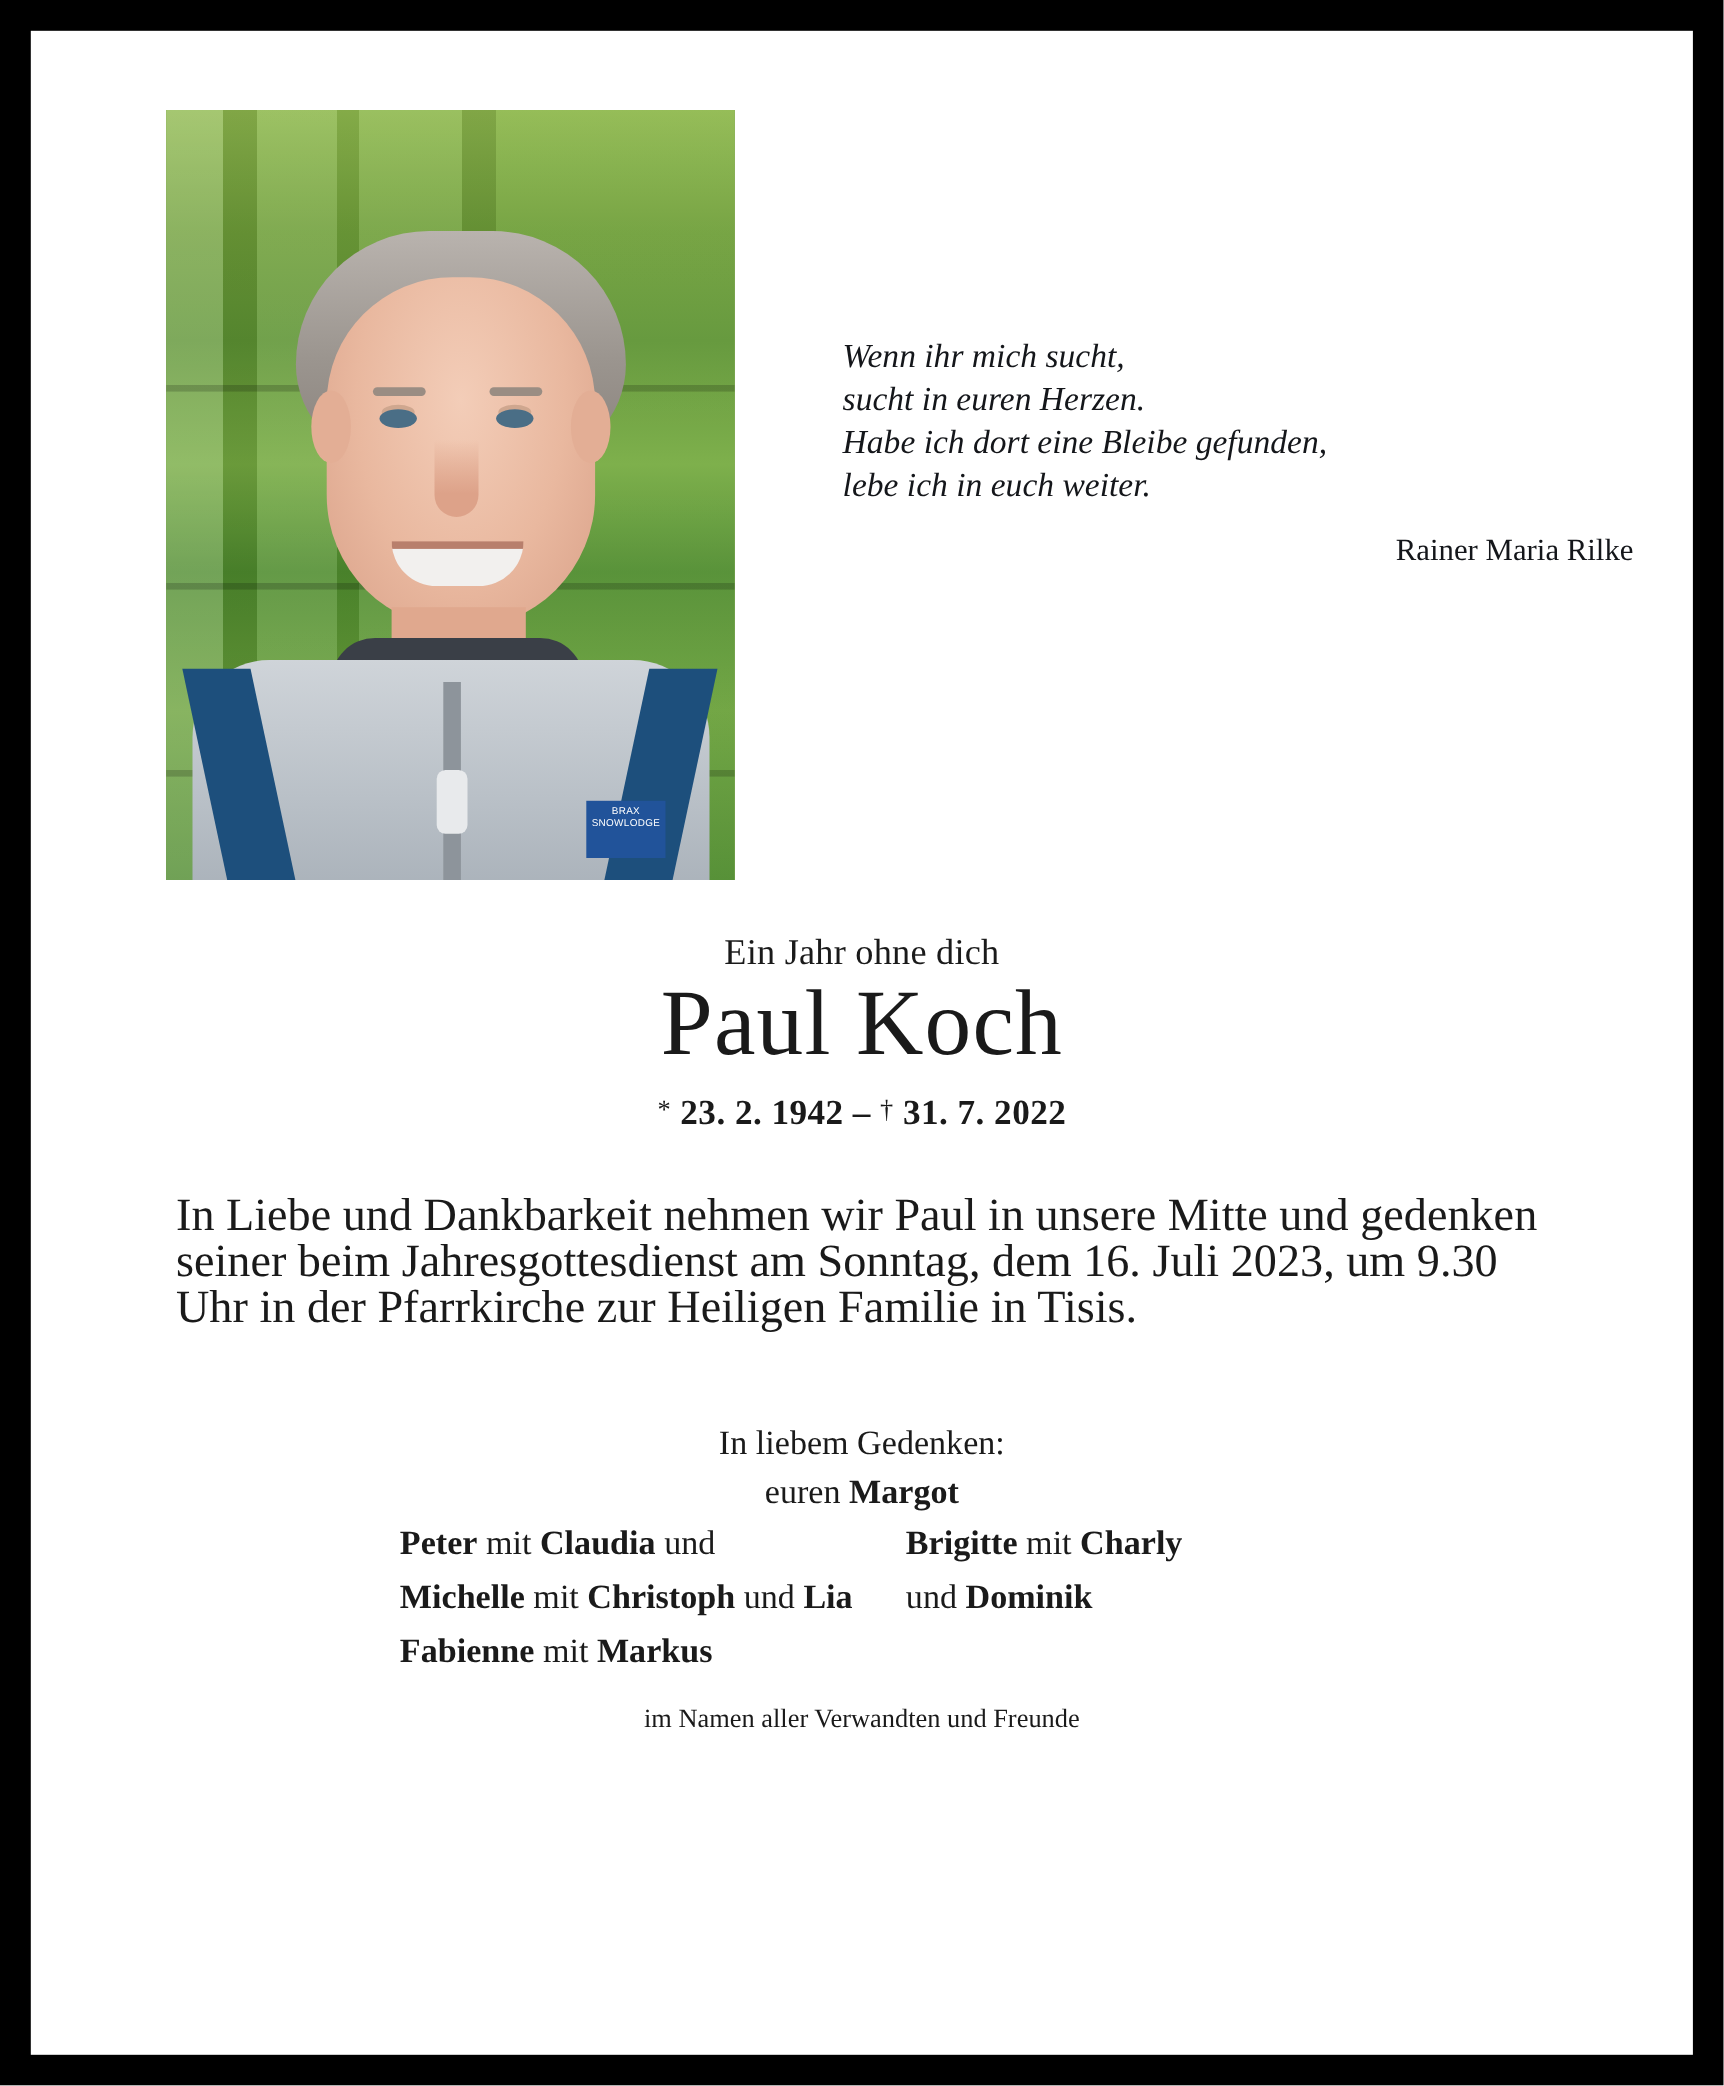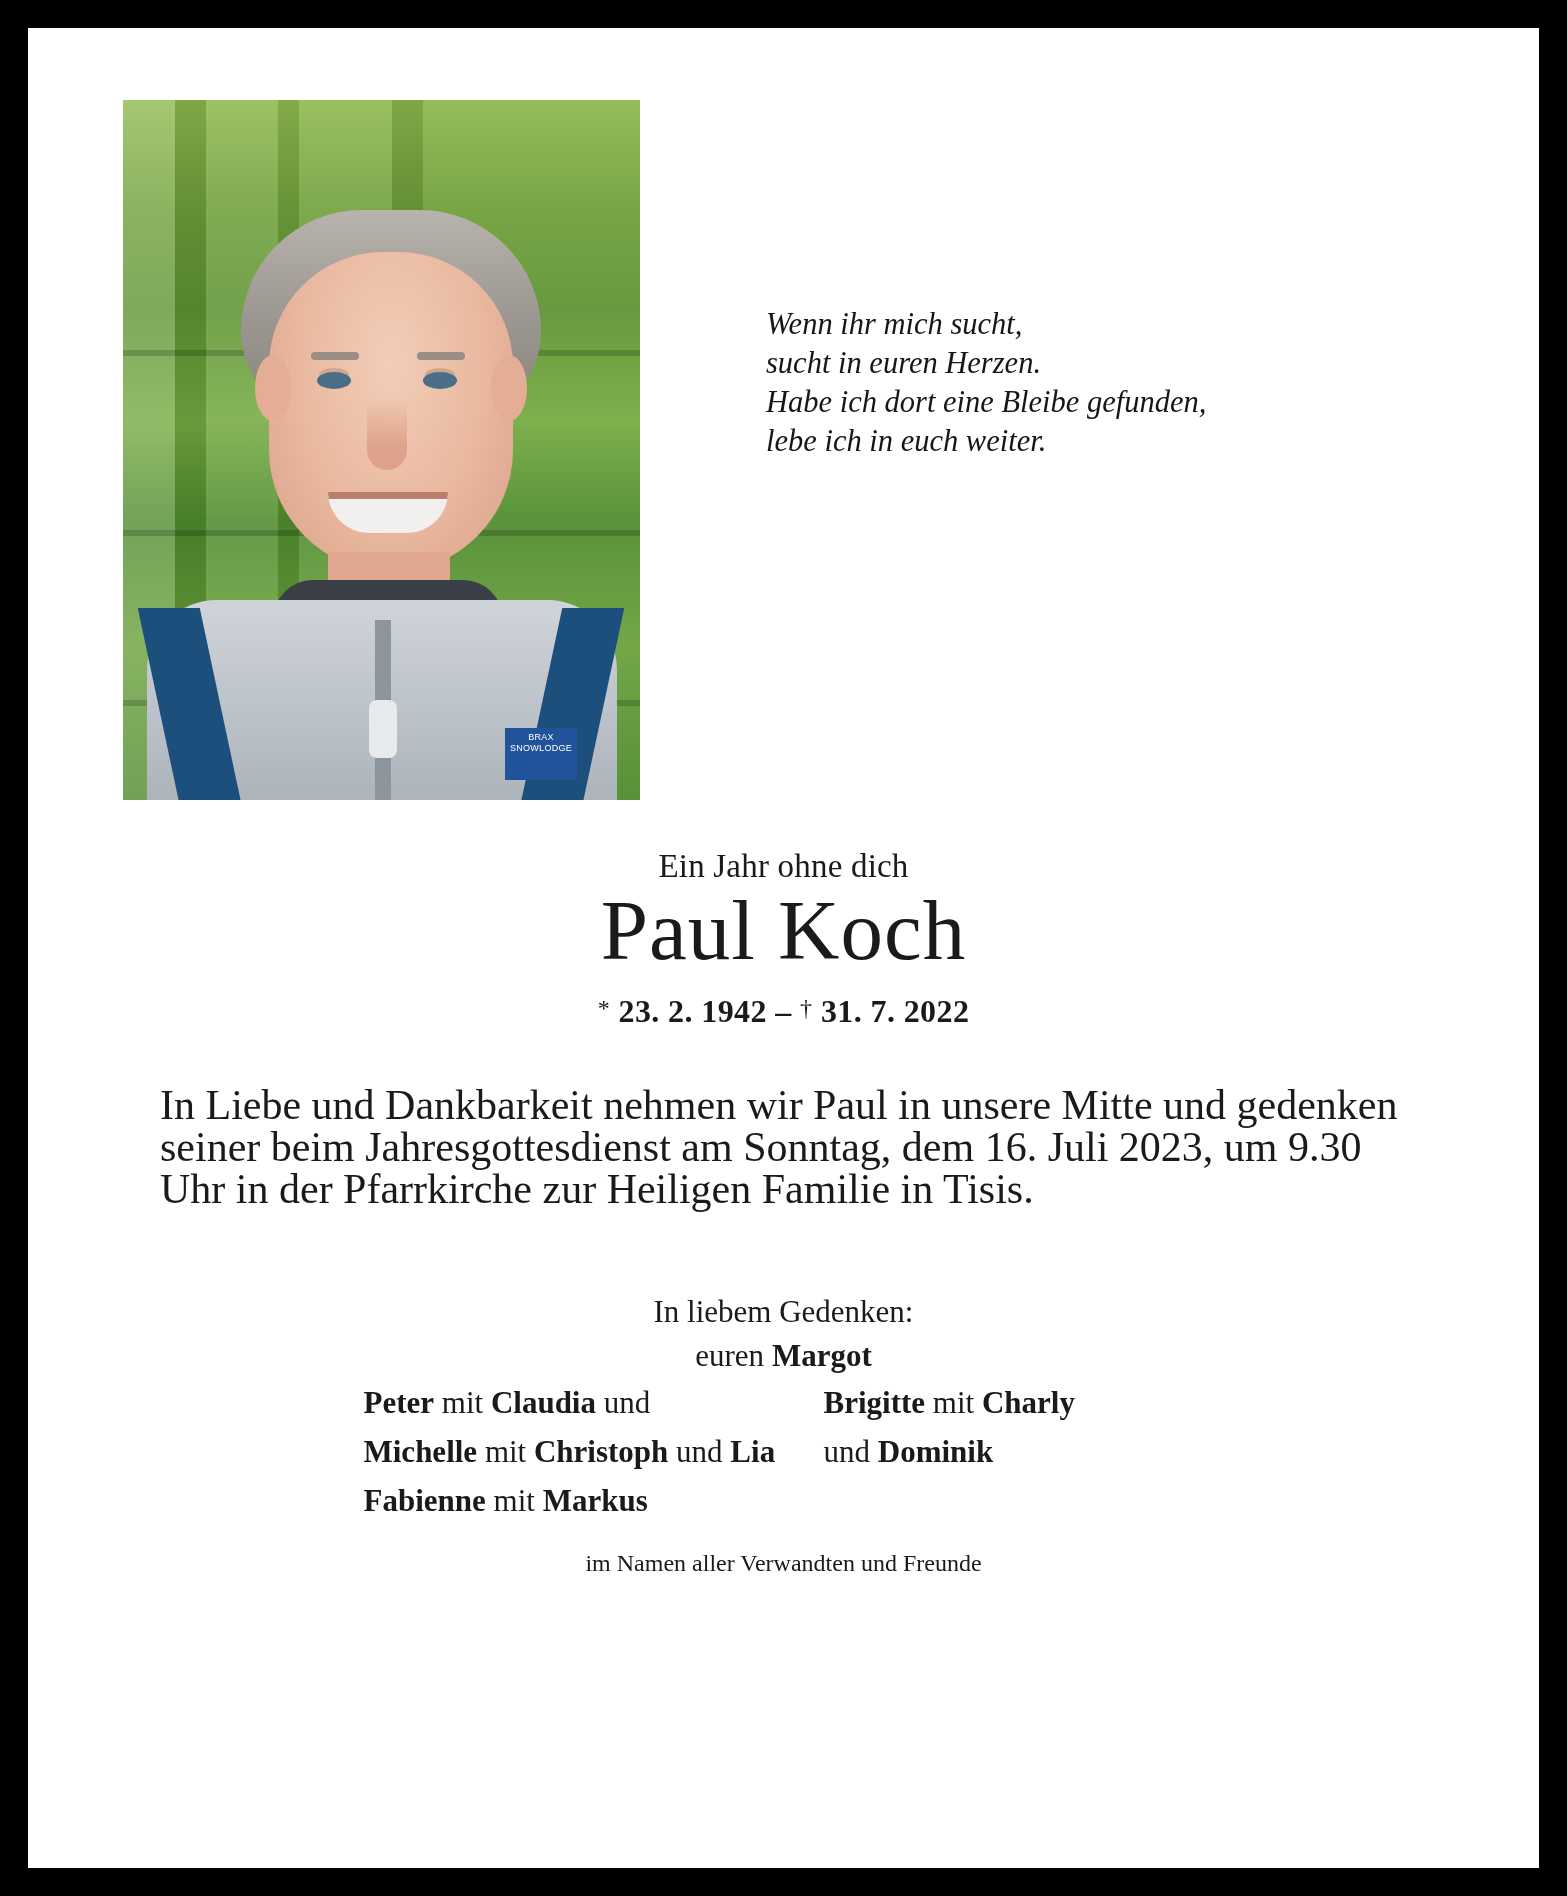--- a/index.html
+++ b/index.html
@@ -38,20 +38,21 @@
     width: 520px;
     padding-left: 95px;
     box-sizing: border-box;
   }
   .photo {
     width: 517px;
     height: 700px;
     position: relative;
     overflow: hidden;
     background: #6f9a3d;
+    margin-left: 28px;
   }
   
   .photo .bg {
     position: absolute;
     inset: 0;
     background:
       linear-gradient(180deg, #8fb94e 0%, #6f9f39 16%, #5e9433 30%, #76ab41 46%, #4f8c2e 60%, #6aa13a 78%, #4d8a2c 100%);
   }
   .photo .bg::after {
     content: "";
@@ -303,20 +304,21 @@
           <div class="zip-pull"></div>
           <div class="logo">BRAX SNOWLODGE</div>
         </div>
       </div>
 
       <div class="quote">
         <div class="quote-line">Wenn ihr mich sucht,</div>
         <div class="quote-line">sucht in euren Herzen.</div>
         <div class="quote-line">Habe ich dort eine Bleibe gefunden,</div>
         <div class="quote-line">lebe ich in euch weiter.</div>
+        <div class="quote-author">Rainer Maria Rilke</div>
       </div>
 
     </div>
 
     <div class="body">
 
       <div class="subtitle">Ein Jahr ohne dich</div>
 
       <div class="name">Paul Koch</div>
 

